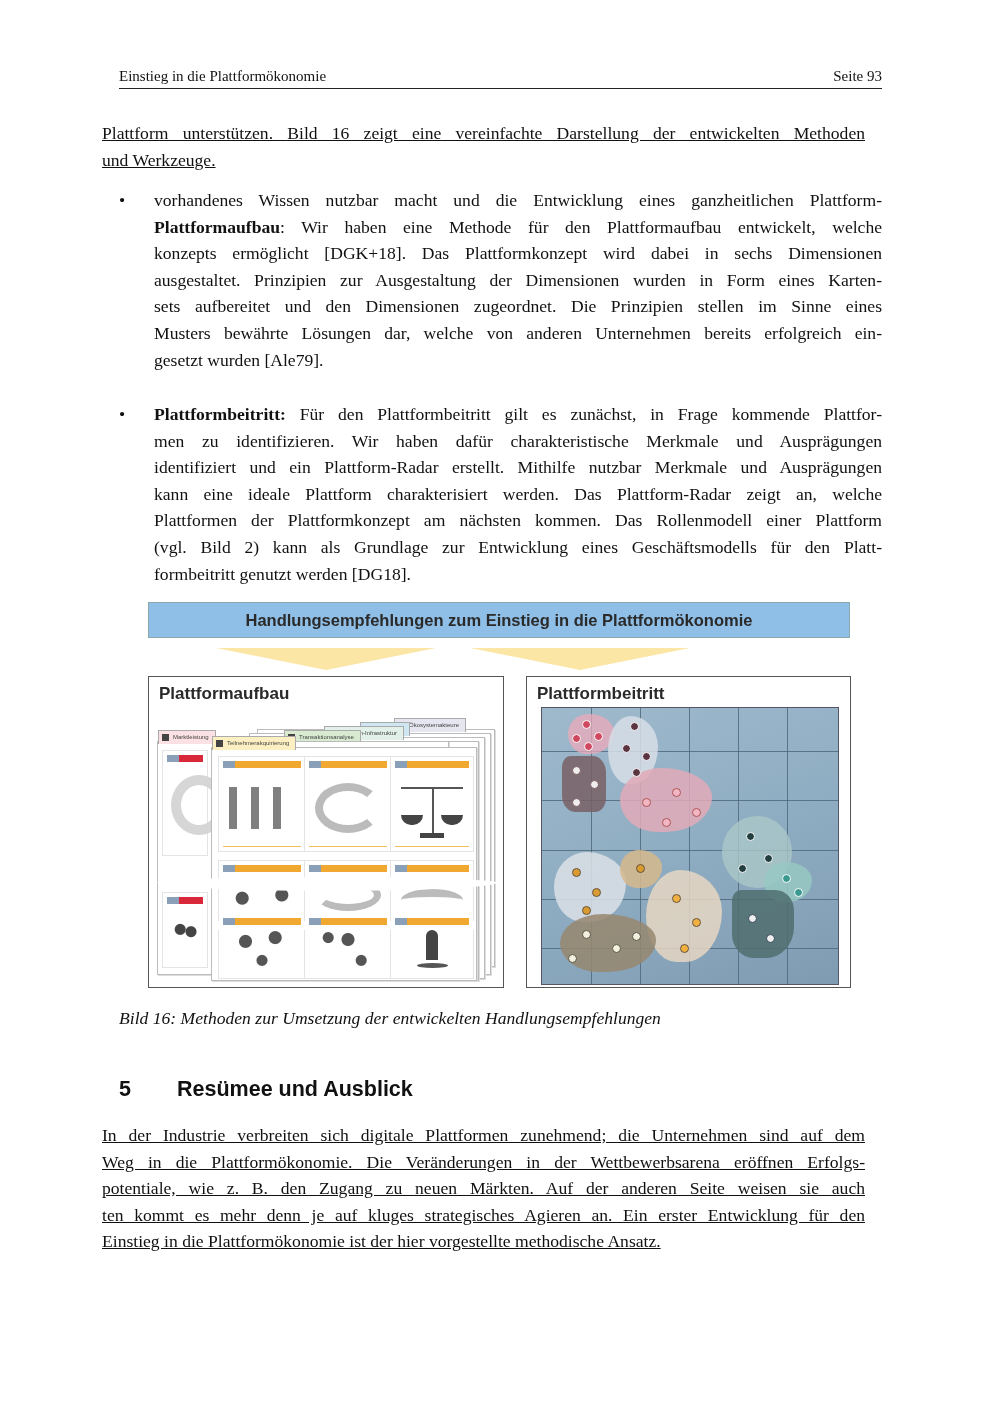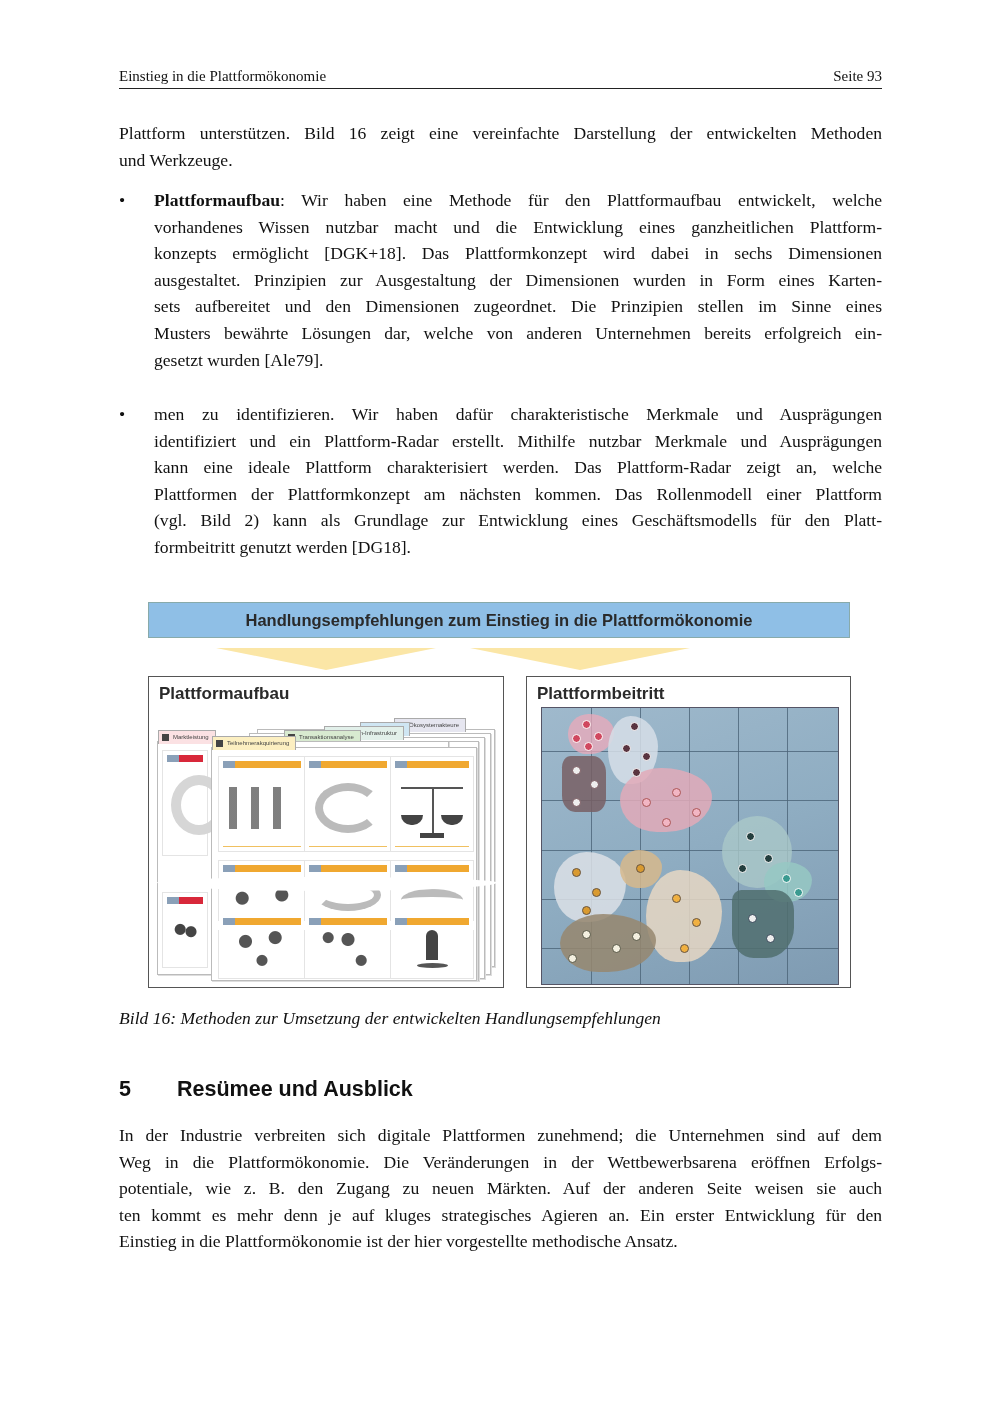--- a/index.html
+++ b/index.html
@@ -2,22 +2,22 @@
 <html><head>
 <meta charset="utf-8">
 <style>
   html, body { margin: 0; padding: 0; background: #ffffff; }
   body { width: 1000px; height: 1414px; position: relative; overflow: hidden;
          font-family: "Liberation Serif", serif; color: #111; }
   .page-header { position: absolute; left: 119px; top: 66px; width: 763px; height: 22px;
                  border-bottom: 1.3px solid #222; font-size: 15px; }
   .page-header .left { position: absolute; left: 0; top: 2px; }
   .page-header .right { position: absolute; right: 0; top: 2px; }
-  .para { position: absolute; left: 119px; width: 763px; font-size: 17.6px; line-height: 26.6px;
-          text-align: justify; margin: 0; }
+  .para { position: absolute; left: 102px; width: 763px; font-size: 17.6px; line-height: 26.6px;
+          text-align: justify; margin: 0; text-decoration: underline; }
   .bullet-block { position: absolute; left: 119px; width: 763px; font-size: 17.6px; line-height: 26.6px; }
   .bullet-dot { position: absolute; left: 0; top: 0; width: 12px; }
   .bullet-text { margin-left: 35px; text-align: justify; }
   .bullet-text b { font-weight: bold; }
   .line { display: block; text-align: justify; text-align-last: justify; white-space: nowrap; }
   .line.last { text-align-last: left; }
 
   
   .figure { position: absolute; left: 148px; top: 602px; width: 703px; height: 390px;
             font-family: "Liberation Sans", sans-serif; }
@@ -71,33 +71,34 @@
 </div>
 
 <div class="para" style="top:120px;">
   <span class="line">Plattform unterstützen. Bild 16 zeigt eine vereinfachte Darstellung der entwickelten Methoden</span>
   <span class="line last">und Werkzeuge.</span>
 </div>
 
 <div class="bullet-block" style="top:187px;">
   <span class="bullet-dot">•</span>
   <div class="bullet-text">
+    <span class="line">vorhandenes Wissen nutzbar macht und die Entwicklung eines ganzheitlichen Plattform-</span>
     <span class="line"><b>Plattformaufbau</b><span>:</span><span> Wir haben eine Methode für den Plattformaufbau entwickelt, welche</span></span>
-    <span class="line">vorhandenes Wissen nutzbar macht und die Entwicklung eines ganzheitlichen Plattform-</span>
     <span class="line">konzepts ermöglicht [DGK+18]. Das Plattformkonzept wird dabei in sechs Dimensionen</span>
     <span class="line">ausgestaltet. Prinzipien zur Ausgestaltung der Dimensionen wurden in Form eines Karten-</span>
     <span class="line">sets aufbereitet und den Dimensionen zugeordnet. Die Prinzipien stellen im Sinne eines</span>
     <span class="line">Musters bewährte Lösungen dar, welche von anderen Unternehmen bereits erfolgreich ein-</span>
     <span class="line last">gesetzt wurden [Ale79].</span>
   </div>
 </div>
 
 <div class="bullet-block" style="top:401px;">
   <span class="bullet-dot">•</span>
   <div class="bullet-text">
+    <span class="line"><b>Plattformbeitritt:</b><span> Für den Plattformbeitritt gilt es zunächst, in Frage kommende Plattfor-</span></span>
     <span class="line">men zu identifizieren. Wir haben dafür charakteristische Merkmale und Ausprägungen</span>
     <span class="line">identifiziert und ein Plattform-Radar erstellt. Mithilfe nutzbar Merkmale und Ausprägungen</span>
     <span class="line">kann eine ideale Plattform charakterisiert werden. Das Plattform-Radar zeigt an, welche</span>
     <span class="line">Plattformen der Plattformkonzept am nächsten kommen. Das Rollenmodell einer Plattform</span>
     <span class="line">(vgl. Bild 2) kann als Grundlage zur Entwicklung eines Geschäftsmodells für den Platt-</span>
     <span class="line last">formbeitritt genutzt werden [DG18].</span>
   </div>
 </div>
 
 <div class="figure">

